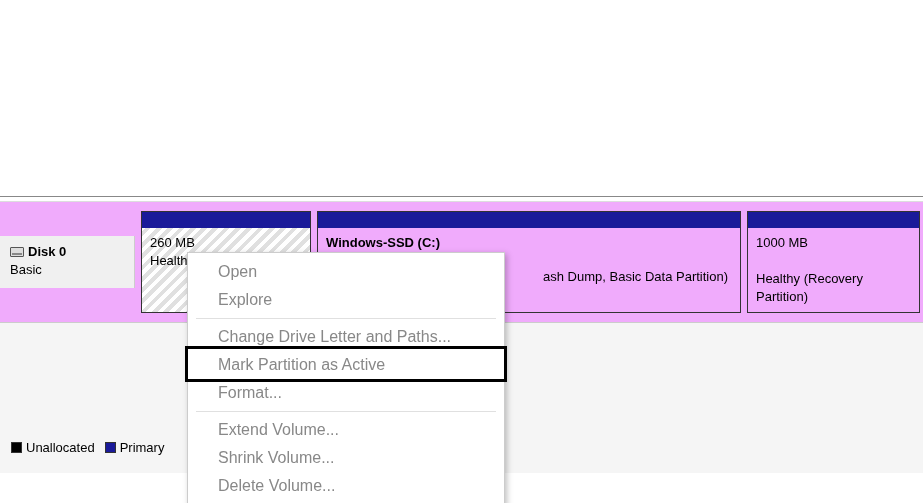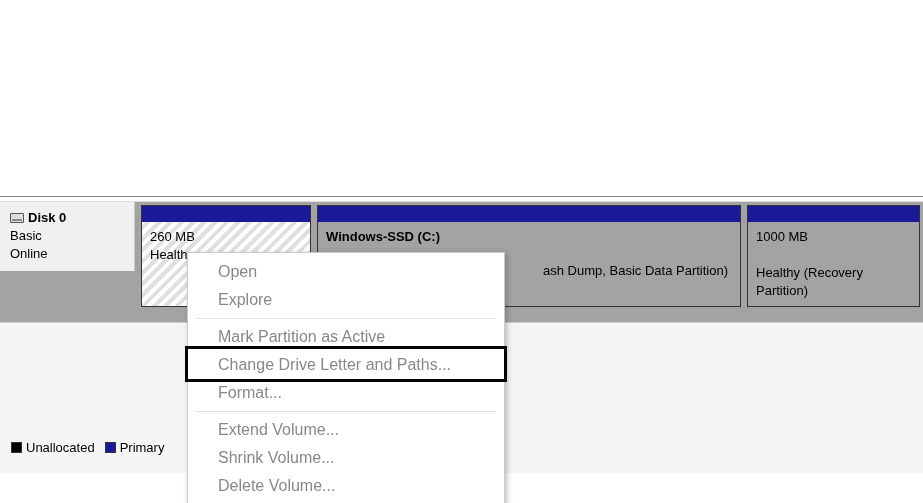--- a/index.html
+++ b/index.html
@@ -27,22 +27,22 @@
       background: #fff;
     }
     .disk-header-row {
       display: flex;
       height: 5px;
       background: #fff;
       border-bottom: 1px solid #ddd;
     }
     .disk-row {
       display: flex;
-      align-items: flex-start;
-      background: #a3a3a3;
+      align-items: center;
+      background: #f0abfc;
       height: 120px;
     }
     .disk-info {
       width: 135px;
       background: #f0f0f0;
       border-right: 1px solid #ccc;
       padding: 8px 10px;
       display: flex;
       flex-direction: column;
     }
@@ -191,21 +191,20 @@
 
 <div class="disk-panel">
   <div class="disk-header-row"></div>
   <div class="disk-row">
     <div class="disk-info">
       <div class="disk-info-row1">
         <span class="disk-icon"></span>
         <span class="disk-name">Disk 0</span>
       </div>
       <div class="disk-meta">Basic</div>
-      <div class="disk-meta">Online</div>
     </div>
     <div class="partitions">
       <div class="partition p1">
         <div class="partition-header"></div>
         <div class="partition-body">
           <div><span>260 MB</span></div>
           <div><span>Healthy</span></div>
         </div>
       </div>
       <div class="partition p2">
@@ -237,22 +236,22 @@
       <span class="legend-swatch swatch-primary"></span>
       <span>Primary</span>
     </div>
   </div>
 </div>
 
 <div class="context-menu">
   <div class="menu-item">Open</div>
   <div class="menu-item">Explore</div>
   <div class="menu-separator"></div>
+  <div class="menu-item">Change Drive Letter and Paths...</div>
   <div class="menu-item">Mark Partition as Active</div>
-  <div class="menu-item">Change Drive Letter and Paths...</div>
   <div class="menu-item">Format...</div>
   <div class="menu-separator"></div>
   <div class="menu-item">Extend Volume...</div>
   <div class="menu-item">Shrink Volume...</div>
   <div class="menu-item">Delete Volume...</div>
 </div>
 
 <div class="highlight-rect"></div>
 
 </body></html>

